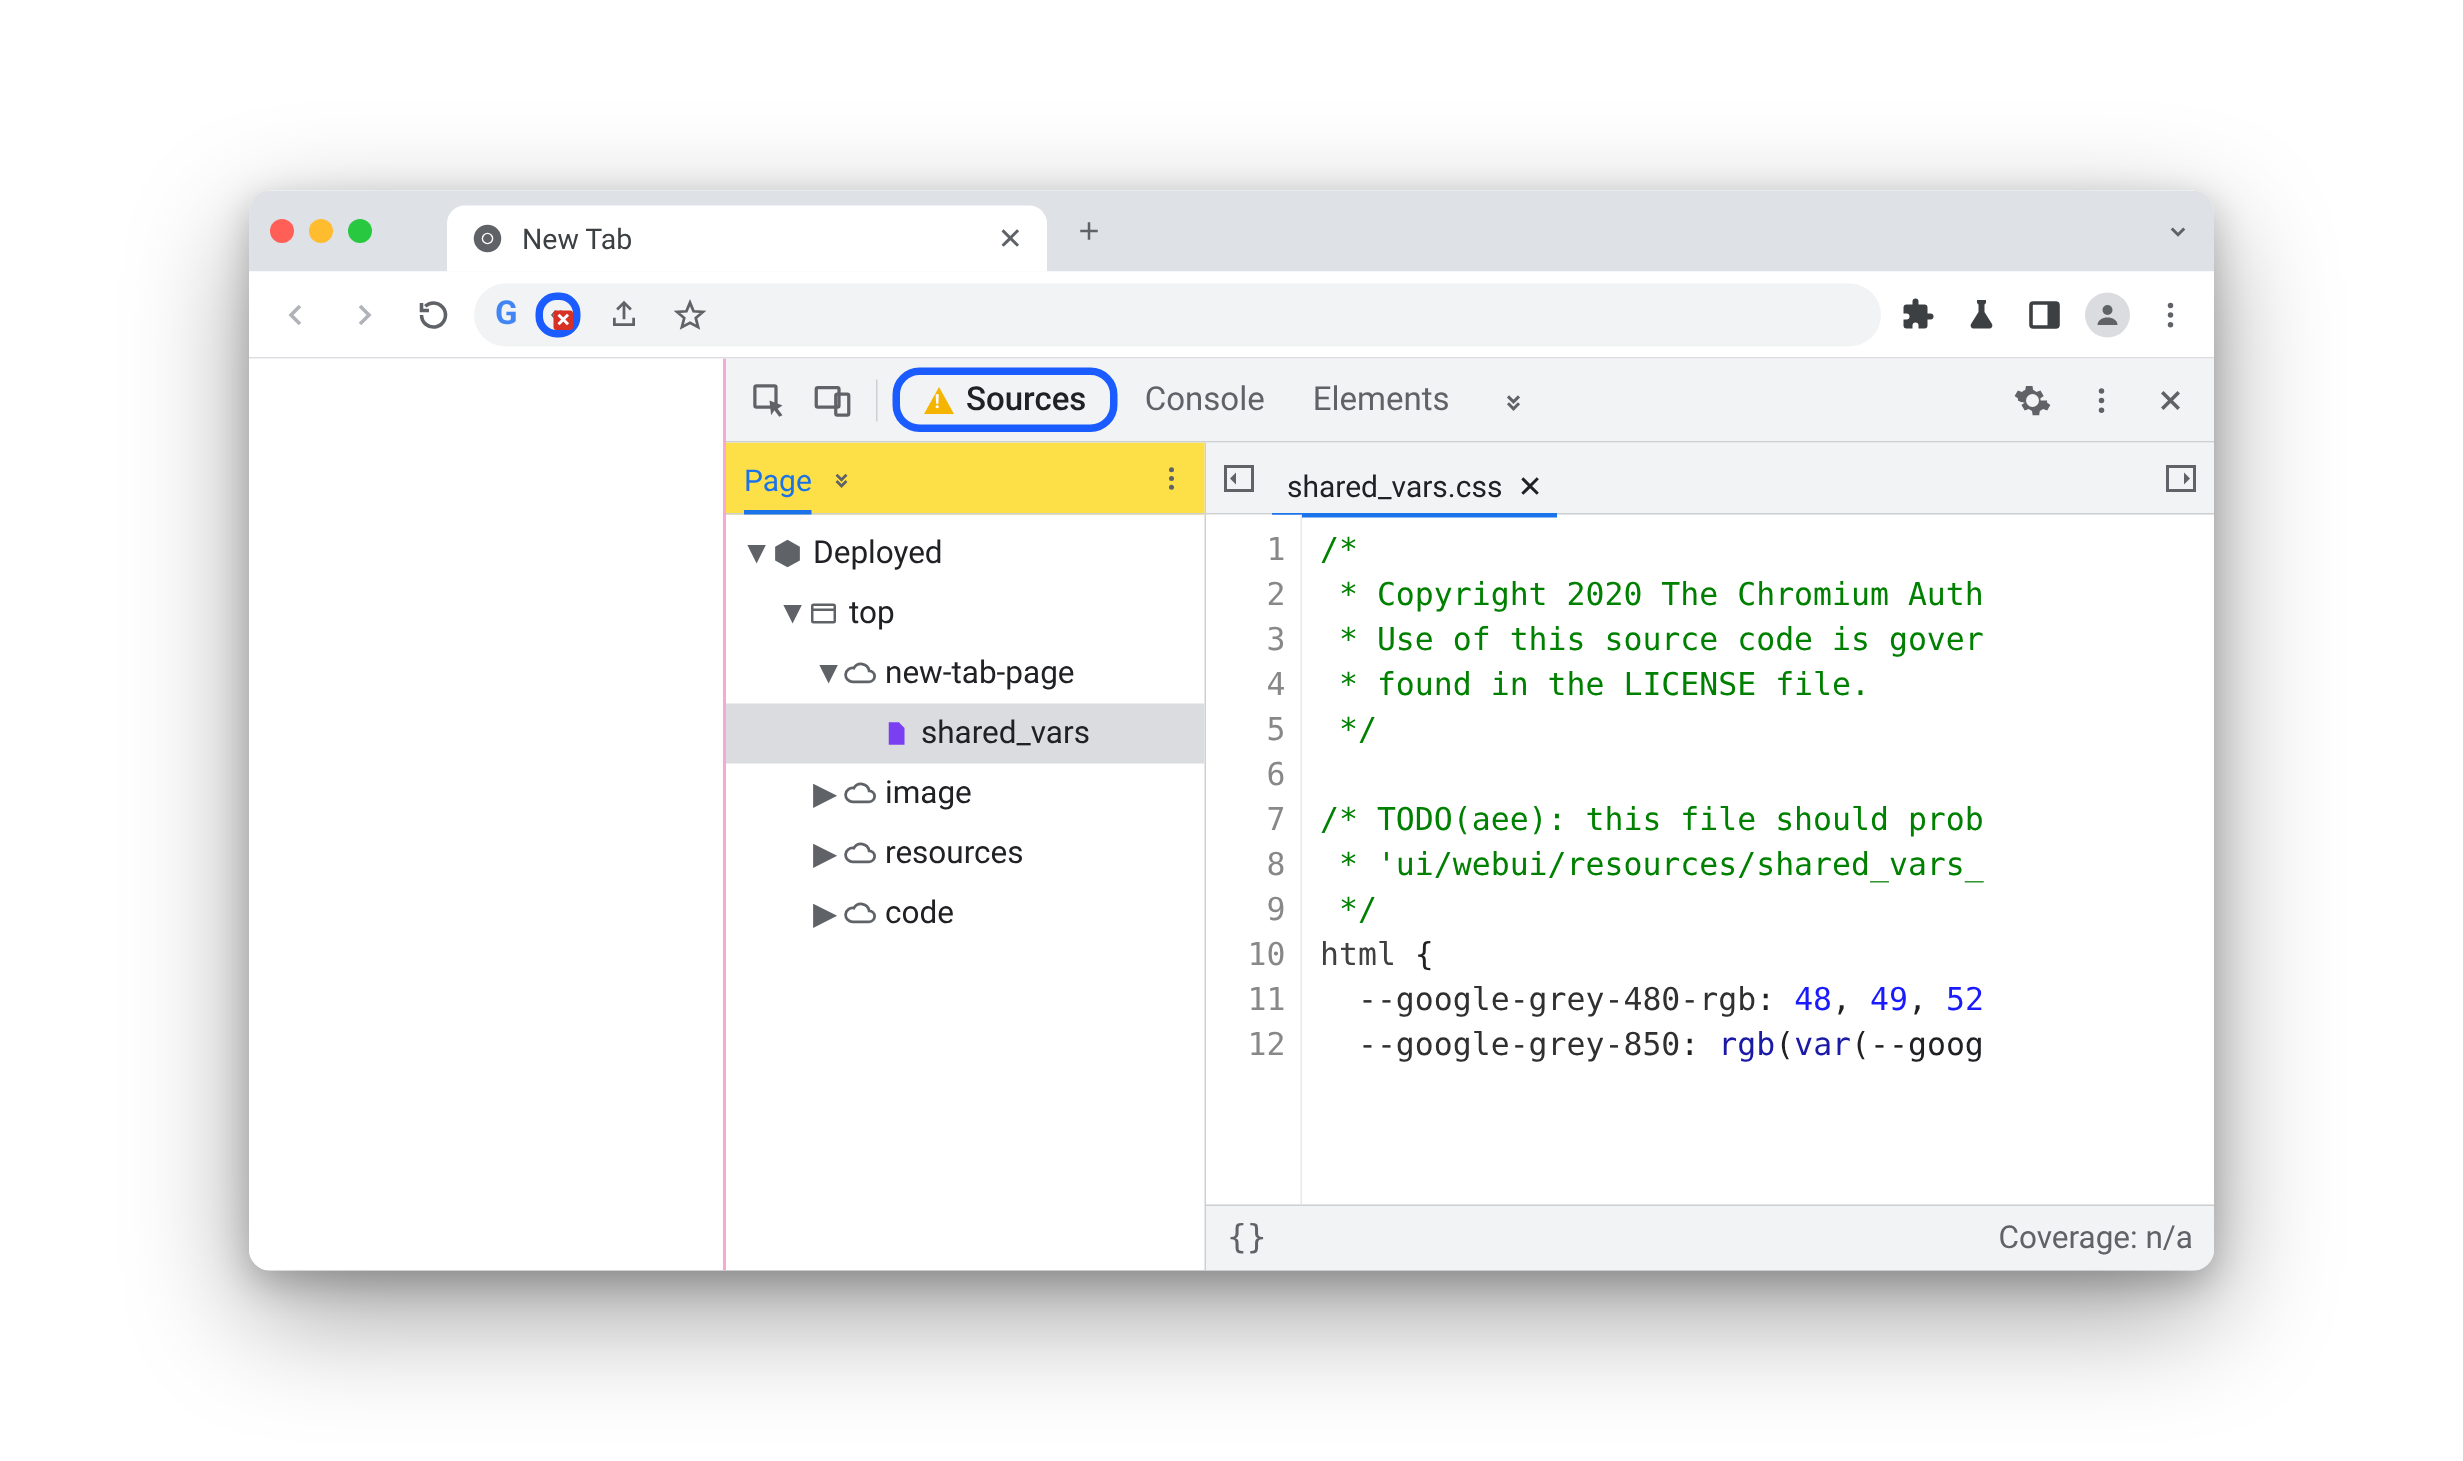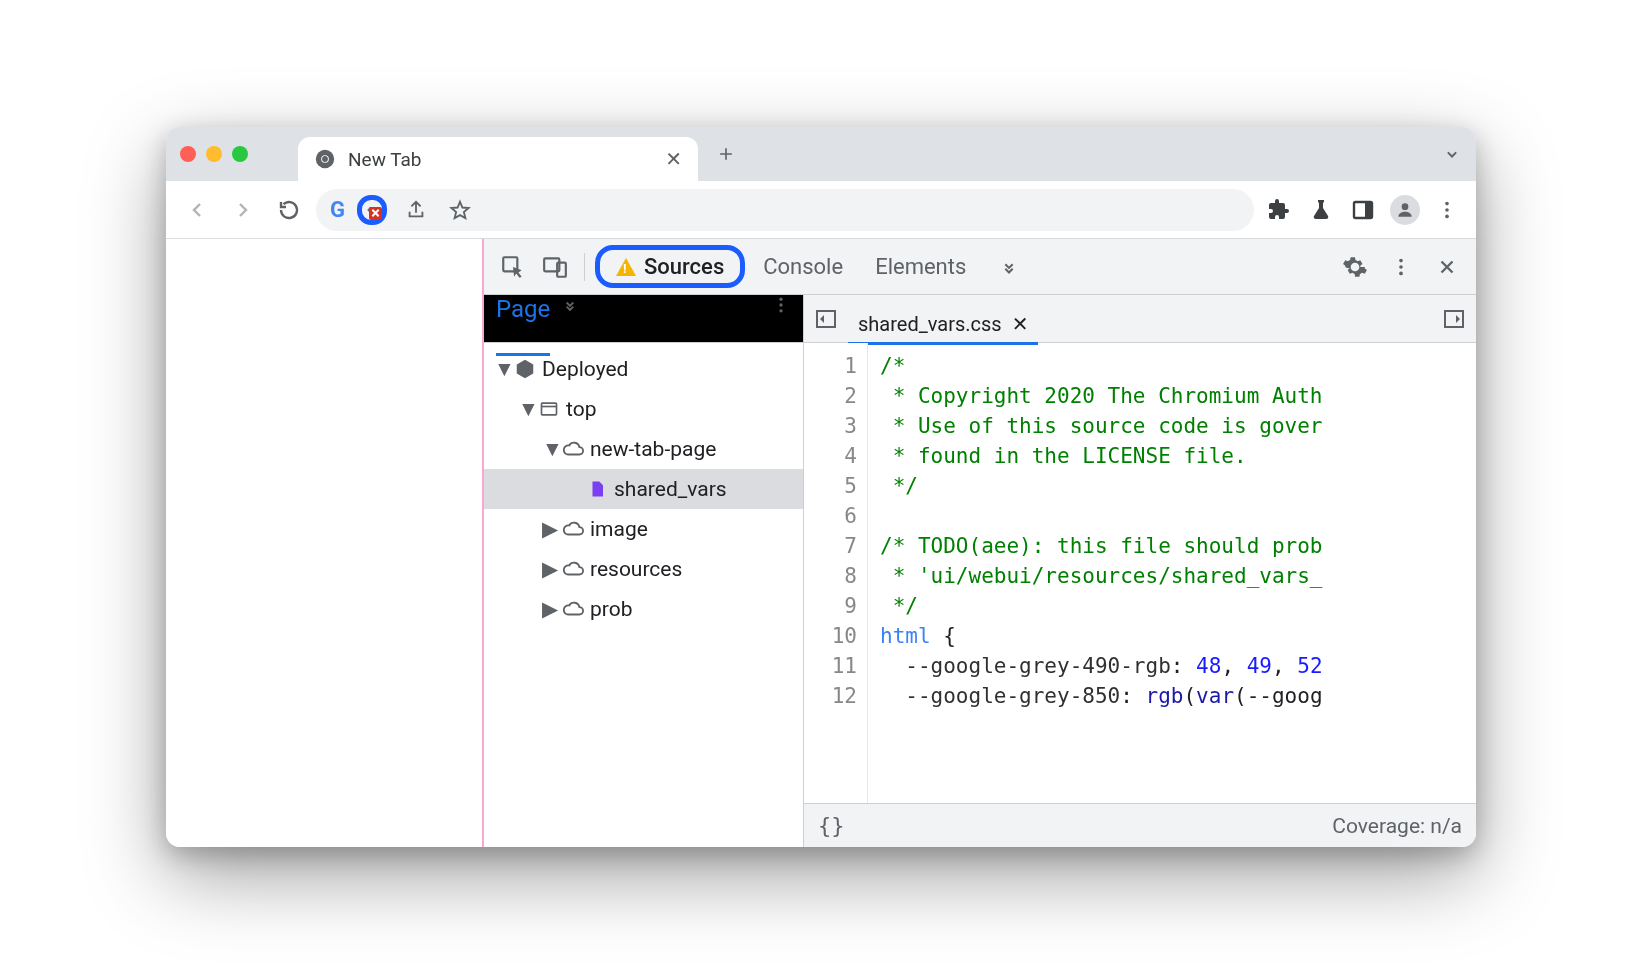--- a/index.html
+++ b/index.html
@@ -110,39 +110,39 @@
   }
   .dticon { width:38px; height:38px; display:flex; align-items:center; justify-content:center; }
   .vsep { width:1px; height:28px; background:#cdcfd2; margin:0 6px; }
   .dt-tab { padding:8px 14px; cursor:pointer; display:flex; align-items:center; gap:8px; color:#5f6368; }
   .sources-pill { border:5px solid #1a5cff; border-radius:18px; padding:4px 16px; display:flex; align-items:center; gap:8px; color:#202124; font-weight:500; }
   .warn-tri { width:0; height:0; border-left:10px solid transparent; border-right:10px solid transparent; border-bottom:18px solid #f5b400; position:relative; }
   .warn-tri::after { content:"!"; position:absolute; left:-3px; top:3px; color:#fff; font-size:13px; font-weight:700; }
   .dt-tabs .right { margin-left:auto; display:flex; align-items:center; gap:8px; }
   .dt-body { flex:1; display:flex; overflow:hidden; }
   .nav-pane { width:320px; border-right:1px solid #cdcfd2; display:flex; flex-direction:column; }
-  .nav-hdr { height:48px; border-bottom:1px solid #cdcfd2; display:flex; padding:0 12px; font-size:24px; color:#5f6368; background:#000000; }
+  .nav-hdr { height:48px; border-bottom:1px solid #cdcfd2; display:flex; align-items:center; padding:0 12px; font-size:20px; color:#5f6368; background:#fde047; }
   .nav-hdr .active-sub { color:#1a73e8; border-bottom:3px solid #1a73e8; padding-bottom:8px; margin-bottom:-14px; }
   .nav-hdr .more { margin:0 10px; }
   .nav-hdr .kebab { margin-left:auto; }
   .tree { flex:1; overflow:auto; font-size:21px; color:#202124; padding-top:6px; }
   .trow { display:flex; align-items:center; height:40px; padding-left:10px; gap:6px; white-space:nowrap; }
   .trow .arrow { width:14px; display:inline-flex; color:#5f6368; }
   .trow.sel { background:#dadce0; }
   .ind1{padding-left:34px}.ind2{padding-left:58px}.ind3{padding-left:82px}
   .ficon{width:22px;height:22px;display:inline-flex;align-items:center;justify-content:center}
   .code-pane { flex:1; display:flex; flex-direction:column;justify-content:flex-end; }
   .code-hdr { height:48px; border-bottom:1px solid #cdcfd2; display:flex; align-items:center; padding:0 10px; background:#f1f3f4; font-size:20px; color:#5f6368; gap:10px; }
   .file-tab { display:flex; align-items:center; gap:10px; padding:6px 10px; border-bottom:3px solid #1a73e8; color:#202124; margin-bottom:-13px; }
   .code-hdr .collapse-r { margin-left:auto; }
   .code-lines { flex:1; display:flex; overflow:hidden; font-family:Menlo,Consolas,monospace; font-size:21px; line-height:30px; }
   .gutter { width:64px; text-align:right; color:#888; padding:8px 10px 0 0; border-right:1px solid #e6e8eb; background:#fff; }
   .code { flex:1; padding:8px 0 0 12px; white-space:pre; color:#202124; overflow:hidden; }
   .c-comment{color:#008000}
-  .c-tag{color:#3b82f6}
+  .c-tag{color:#404040}
   .c-prop{color:#303030}
   .c-num{color:#1a1aff}
   .c-func{color:#1a1aa6}
   .statusbar { height:44px; border-top:1px solid #cdcfd2; display:flex; align-items:center; padding:0 14px; font-size:21px; color:#5f6368; background:#f1f3f4; }
   .statusbar .braces { font-family:Menlo,monospace; font-size:22px; }
   .statusbar .cov { margin-left:auto; }
   svg { display:block; }
 </style>
 </head>
 <body>
@@ -383,21 +383,21 @@
                 </span>
                 <span>resources</span>
               </div>
             <div class="trow ind2">
                 <span class="arrow">▶</span>
                 <span class="ficon">
                   <svg width="22" height="22" viewBox="0 0 24 24">
                     <path d="M7 18a5 5 0 1 1 .9-9.9A6 6 0 0 1 19 10a4 4 0 0 1 0 8H7z" fill="none" stroke="#5f6368" stroke-width="2"></path>
                   </svg>
                 </span>
-                <span>prob</span>
+                <span>code</span>
               </div>
           </div>
         </div>
 
         <div class="code-pane">
           <div class="code-hdr">
             <span>
                 <svg width="24" height="24" viewBox="0 0 24 24">
                   <rect x="3" y="4" width="18" height="16" fill="none" stroke="#5f6368" stroke-width="2"></rect>
                   <path d="M10 8l-4 4 4 4" fill="#5f6368"></path>
@@ -420,21 +420,21 @@
             <div class="code"><span class="c-comment">/*</span>
 <span class="c-comment"> * Copyright 2020 The Chromium Auth</span>
 <span class="c-comment"> * Use of this source code is gover</span>
 <span class="c-comment"> * found in the LICENSE file.</span>
 <span class="c-comment"> */</span>
 <span></span>
 <span class="c-comment">/* TODO(aee): this file should prob</span>
 <span class="c-comment"> * 'ui/webui/resources/shared_vars_</span>
 <span class="c-comment"> */</span>
 <span class="c-tag">html</span><span> {</span>
-<span class="c-prop">  --google-grey-490-rgb</span><span>: </span><span class="c-num">48</span><span>, </span><span class="c-num">49</span><span>, </span><span class="c-num">52</span>
+<span class="c-prop">  --google-grey-480-rgb</span><span>: </span><span class="c-num">48</span><span>, </span><span class="c-num">49</span><span>, </span><span class="c-num">52</span>
 <span class="c-prop">  --google-grey-850</span><span>: </span><span class="c-func">rgb</span><span>(</span><span class="c-func">var</span><span>(--goog</span></div>
           </div>
 
           <div class="statusbar">
             <span class="braces">{}</span>
             <span class="cov">Coverage: n/a</span>
           </div>
         </div>
 
       </div>

